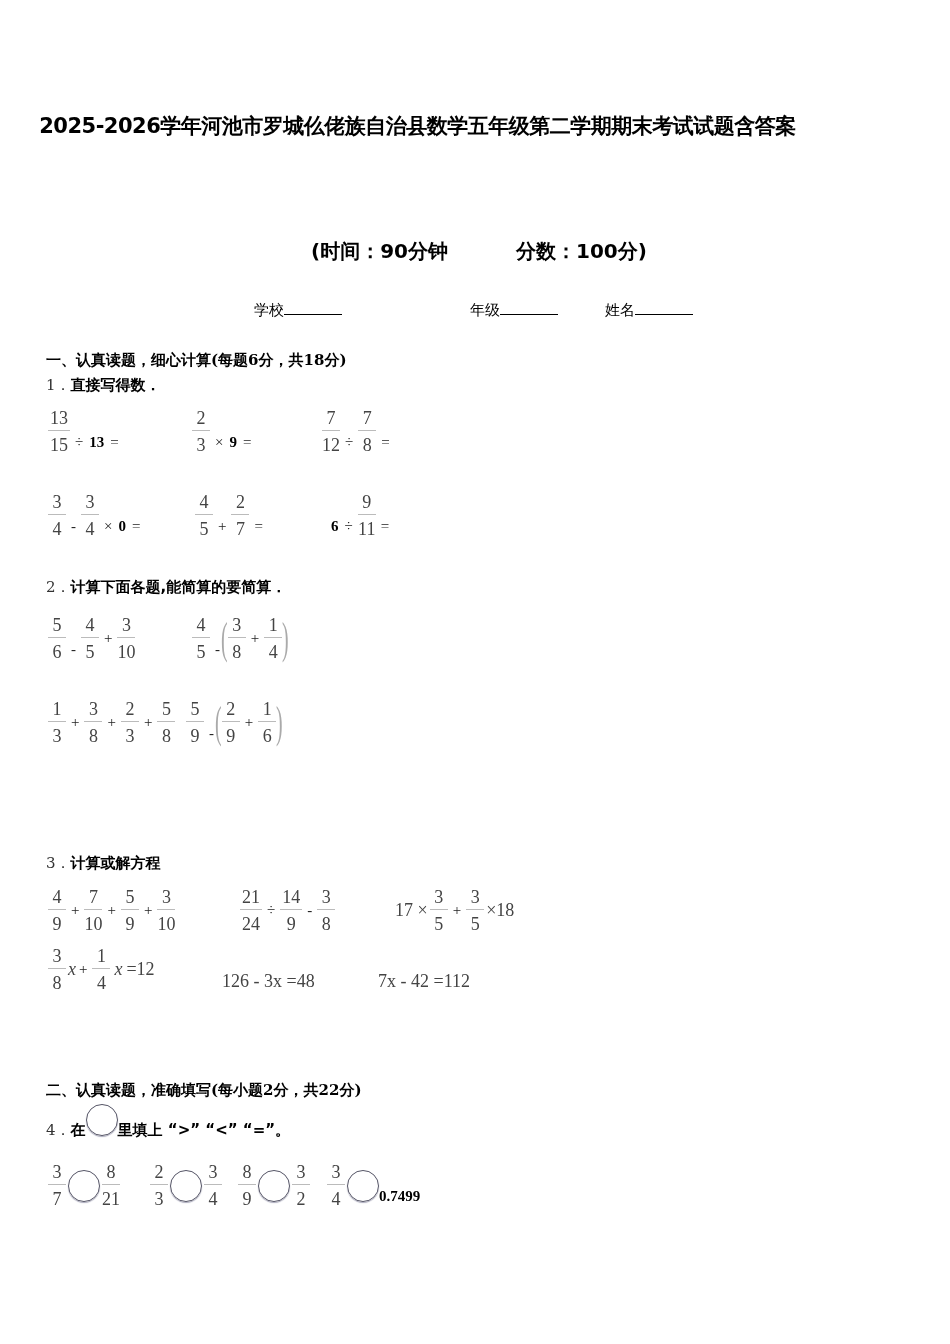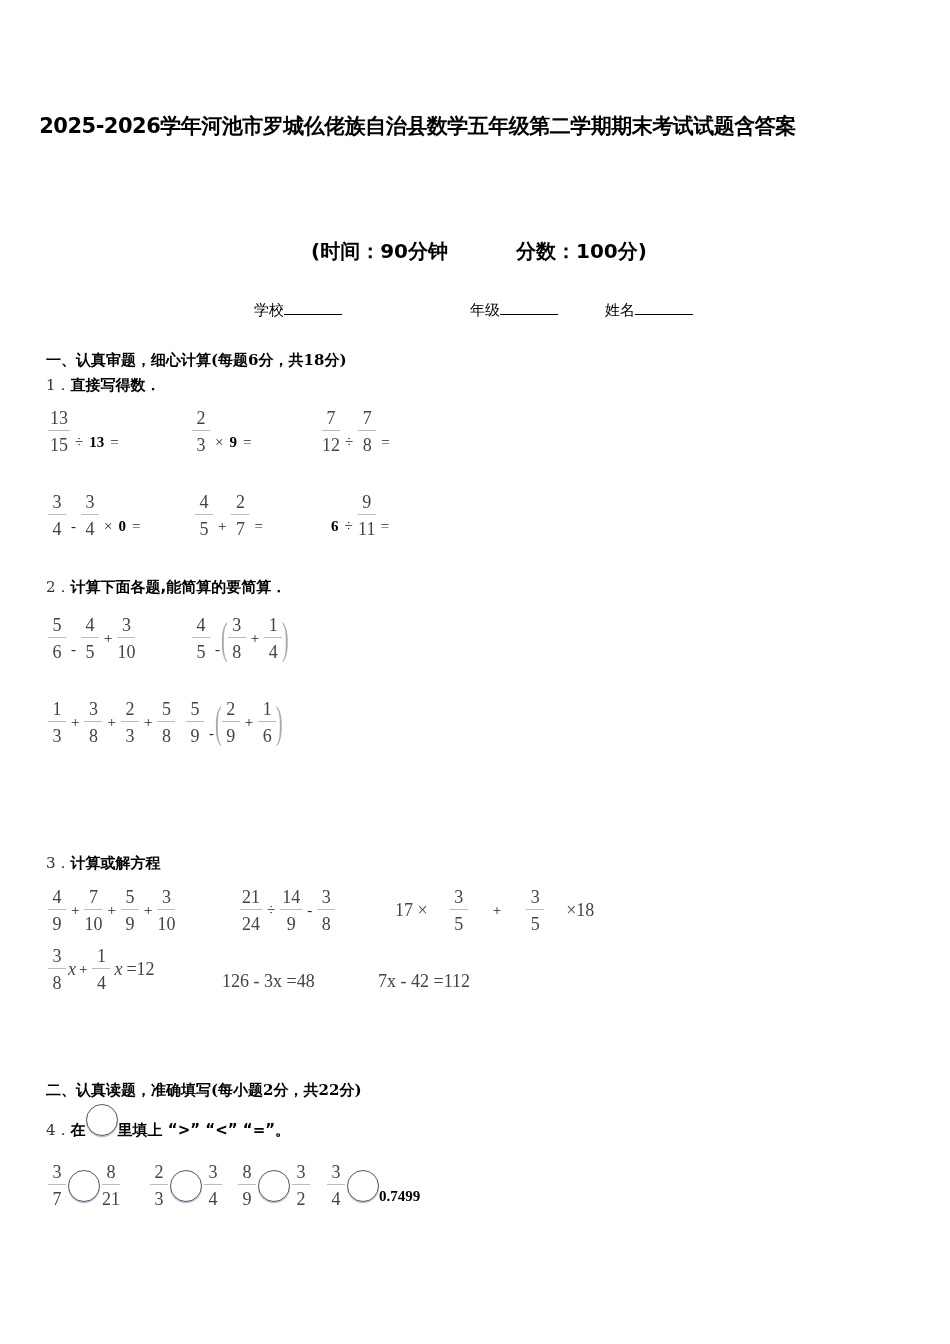--- a/index.html
+++ b/index.html
@@ -28,21 +28,21 @@
 <body>
 
 <div class="abs title">2025-2026学年河池市罗城仫佬族自治县数学五年级第二学期期末考试试题含答案</div>
 <div class="abs meta" style="left:311px;">(时间：90分钟</div>
 <div class="abs meta" style="left:516px;">分数：100分)</div>
 
 <div class="abs fields" style="left:254px;"><span>学校</span><span class="blank"></span></div>
 <div class="abs fields" style="left:446px;margin-left:24px;"><span>年级</span><span class="blank"></span></div>
 <div class="abs fields" style="left:605px;"><span>姓名</span><span class="blank"></span></div>
 
-<div class="abs sec" style="top:351px;">一、认真审题，细心计算(每题6分，共18分)</div>
+<div class="abs sec" style="top:351px;">一、认真读题，细心计算(每题6分，共18分)</div>
 
 <div class="abs q" style="top:376px;"><span class="num">1．</span><span class="txt">直接写得数．</span></div>
 
 <div class="abs expr" style="left:46px; top:408px;">
   <span class="frac">
       <span class="n">13</span>
       <span class="d">15</span>
     </span>
   <span class="op">÷</span>
   <span class="op bold">13</span>
@@ -215,21 +215,21 @@
   <span class="frac">
       <span class="n">14</span>
       <span class="d">9</span>
     </span>
   <span class="opm">-</span>
   <span class="frac">
       <span class="n">3</span>
       <span class="d">8</span>
     </span>
 </div>
-<div class="abs expr" style="left:395px; top:887px;gap:20px;">
+<div class="abs expr" style="left:395px; top:887px;">
   <span class="eq">17 ×</span>
   <span class="frac">
       <span class="n">3</span>
       <span class="d">5</span>
     </span>
   <span class="opm">+</span>
   <span class="frac">
       <span class="n">3</span>
       <span class="d">5</span>
     </span>

